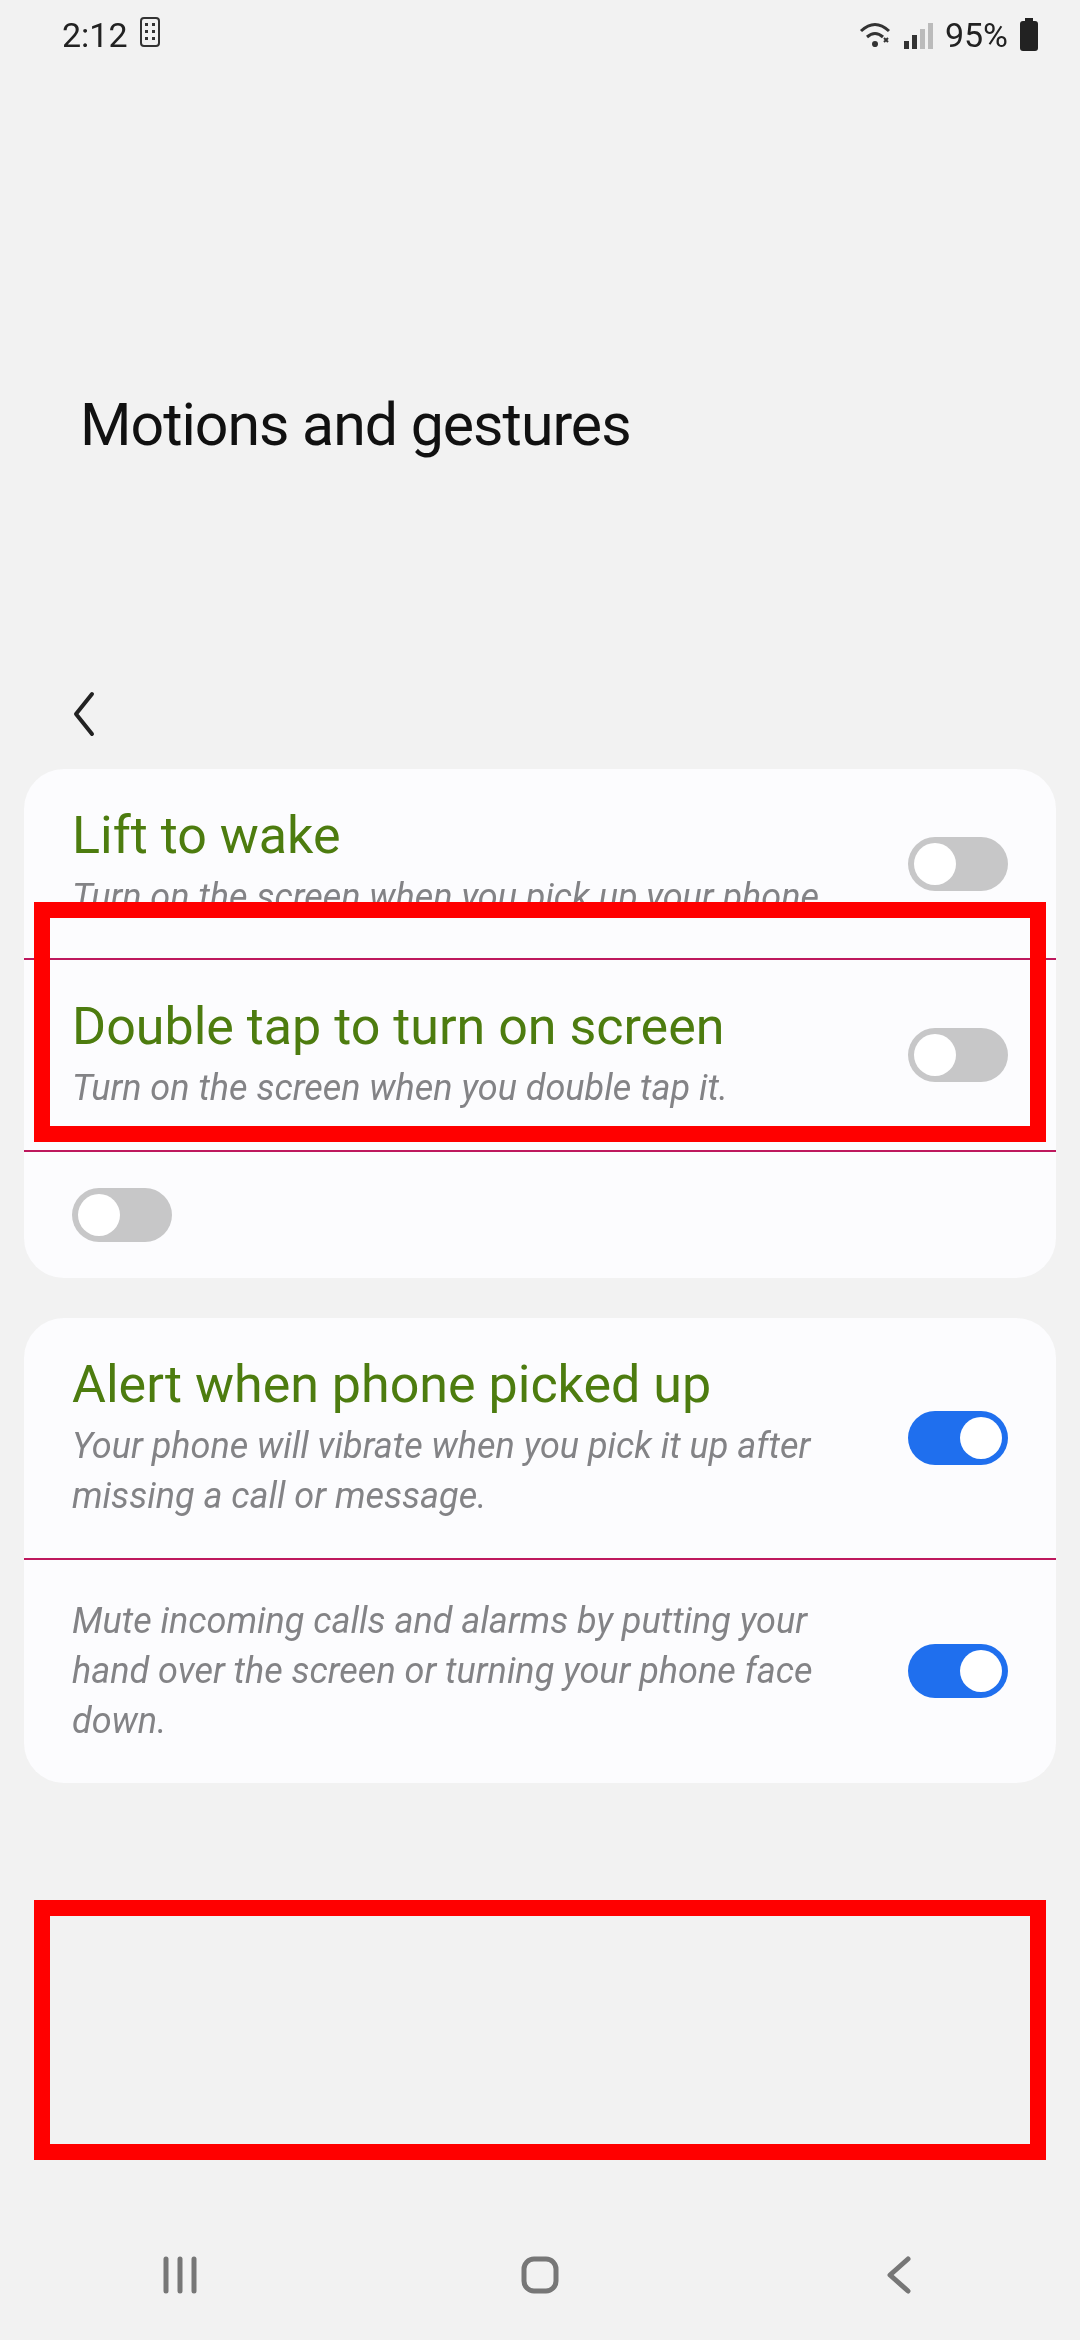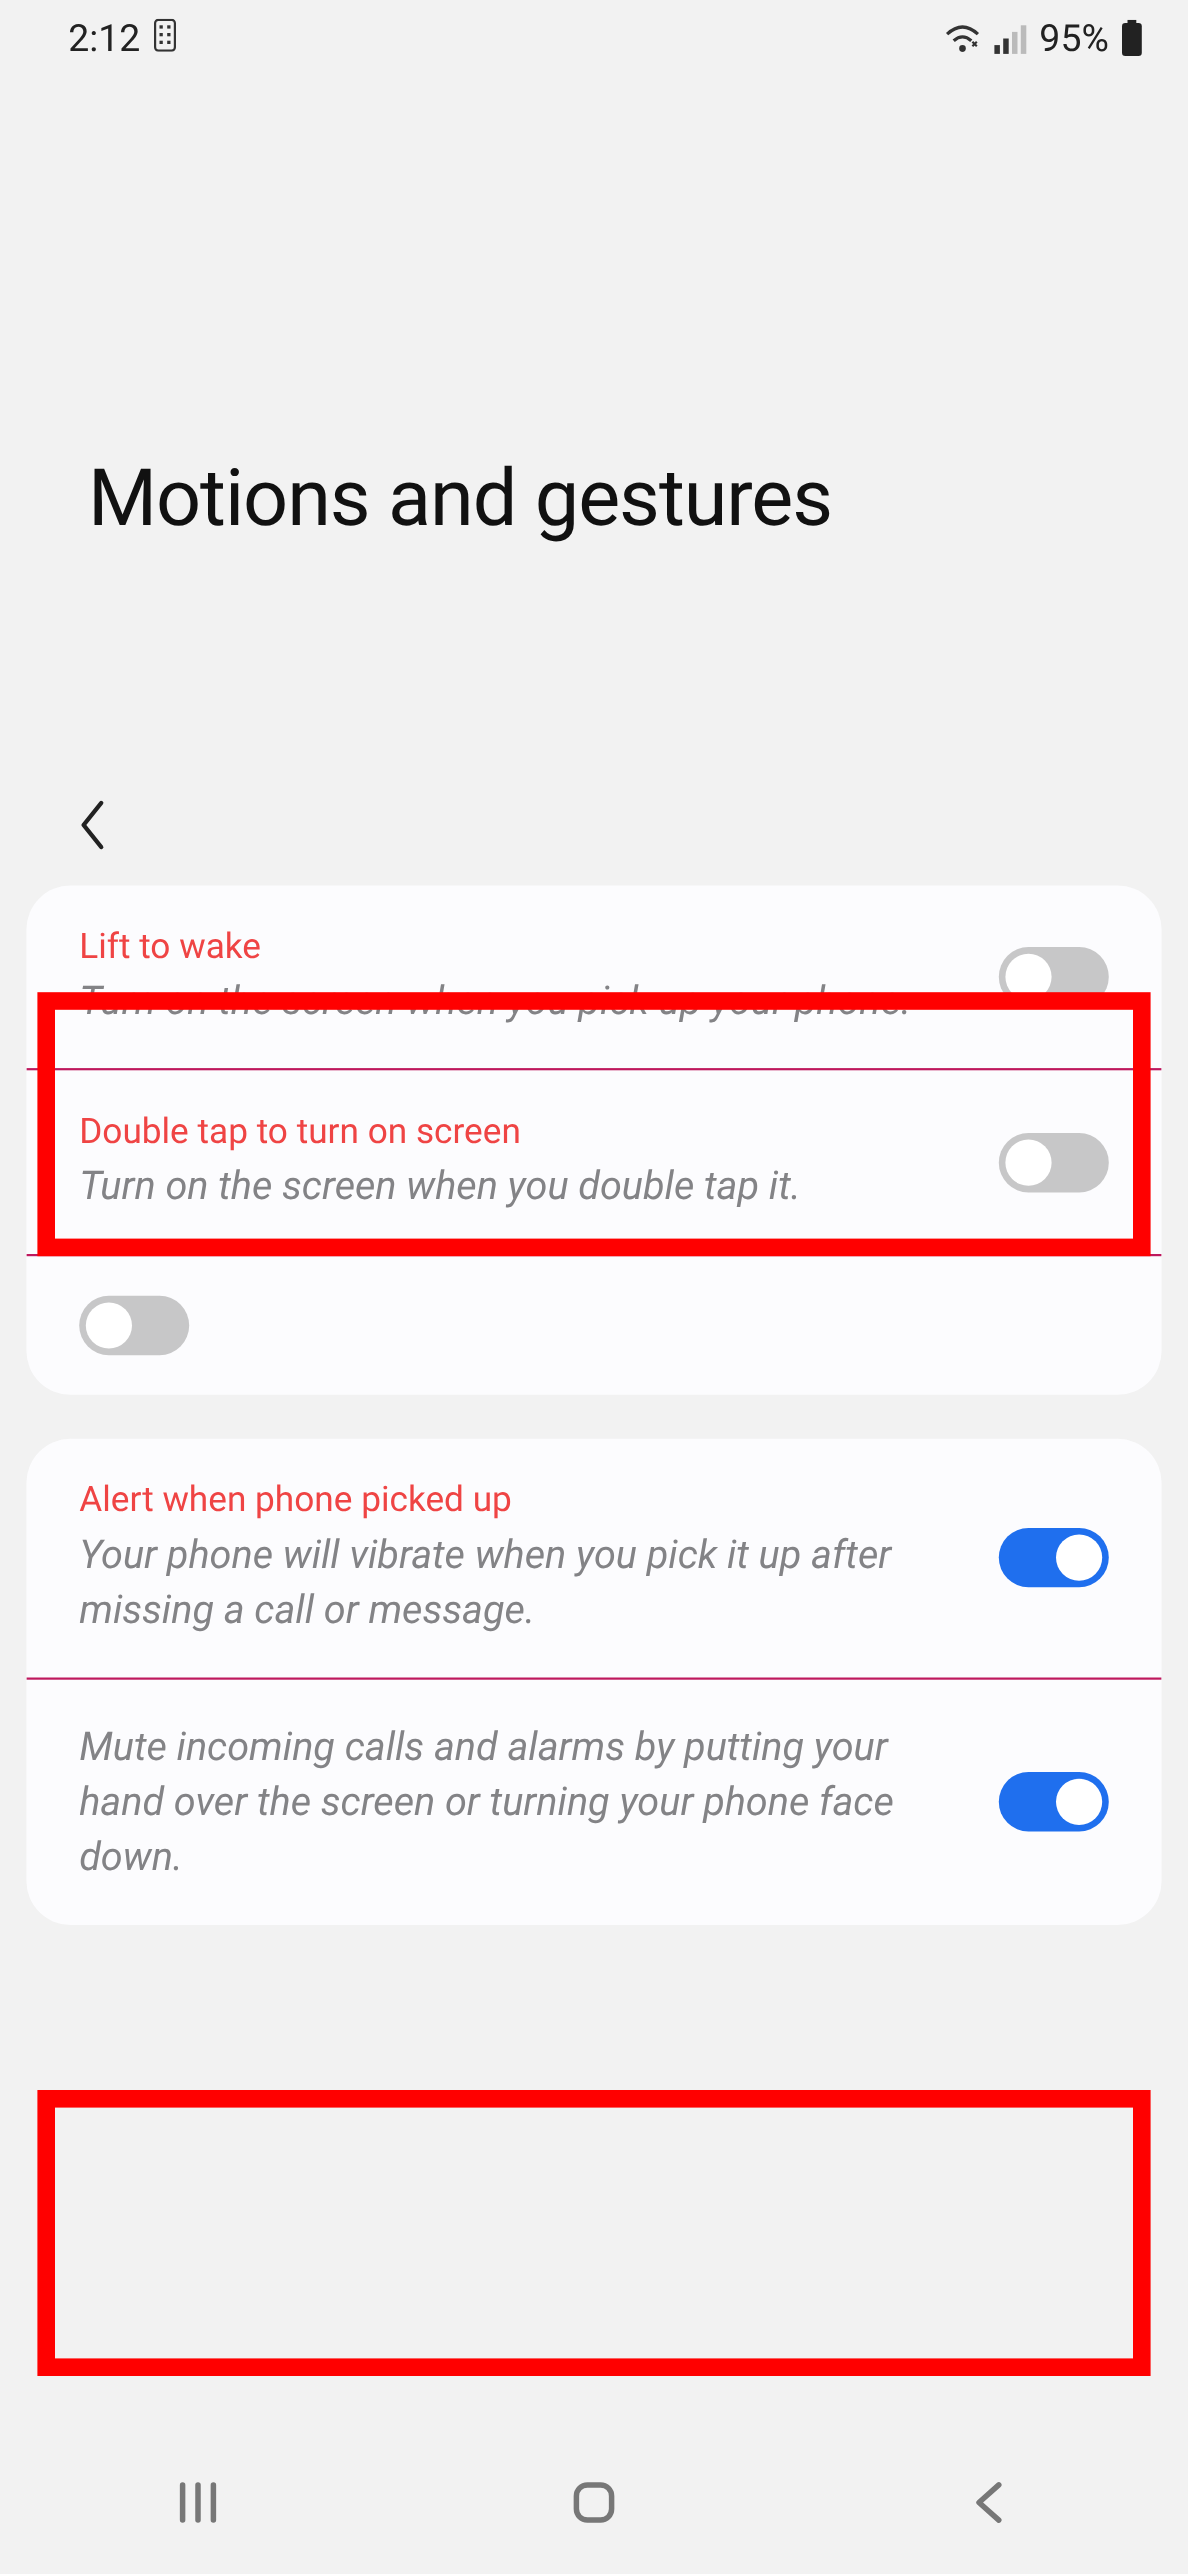--- a/index.html
+++ b/index.html
@@ -20,25 +20,24 @@
       font-size: 34px;
       color: #222;
     }
     .status-left { display: flex; align-items: center; gap: 12px; }
     .status-right { display: flex; align-items: center; gap: 10px; }
     .sim-icon { font-size: 26px; }
     .page-title-area {
       padding: 320px 80px 200px 80px;
     }
     .page-title {
-      font-size: 72px;
+      font-size: 59px;
       font-weight: 400;
       color: #111;
       letter-spacing: -1px;
-      margin-top: 20px;
     }
     .back-row {
       height: 110px;
       display: flex;
       align-items: center;
       padding: 0 70px;
     }
     .back-icon {
       width: 28px; height: 48px;
       cursor: pointer;
@@ -55,22 +54,22 @@
       align-items: center;
       justify-content: space-between;
       padding: 36px 48px 36px 48px;
       gap: 36px;
     }
     .setting-row + .setting-row {
       border-top: 2px solid #be185d;
     }
     .setting-text { flex: 1; }
     .setting-title {
-      font-size: 32px;
-      color: #ef4444;
+      font-size: 52px;
+      color: #4d7c0f;
       margin-bottom: 6px;
       font-weight: 400;
     }
     .setting-desc {
       font-size: 36px;
       color: #838386;
       line-height: 1.4;
       font-style: italic;
     }
     .toggle {

